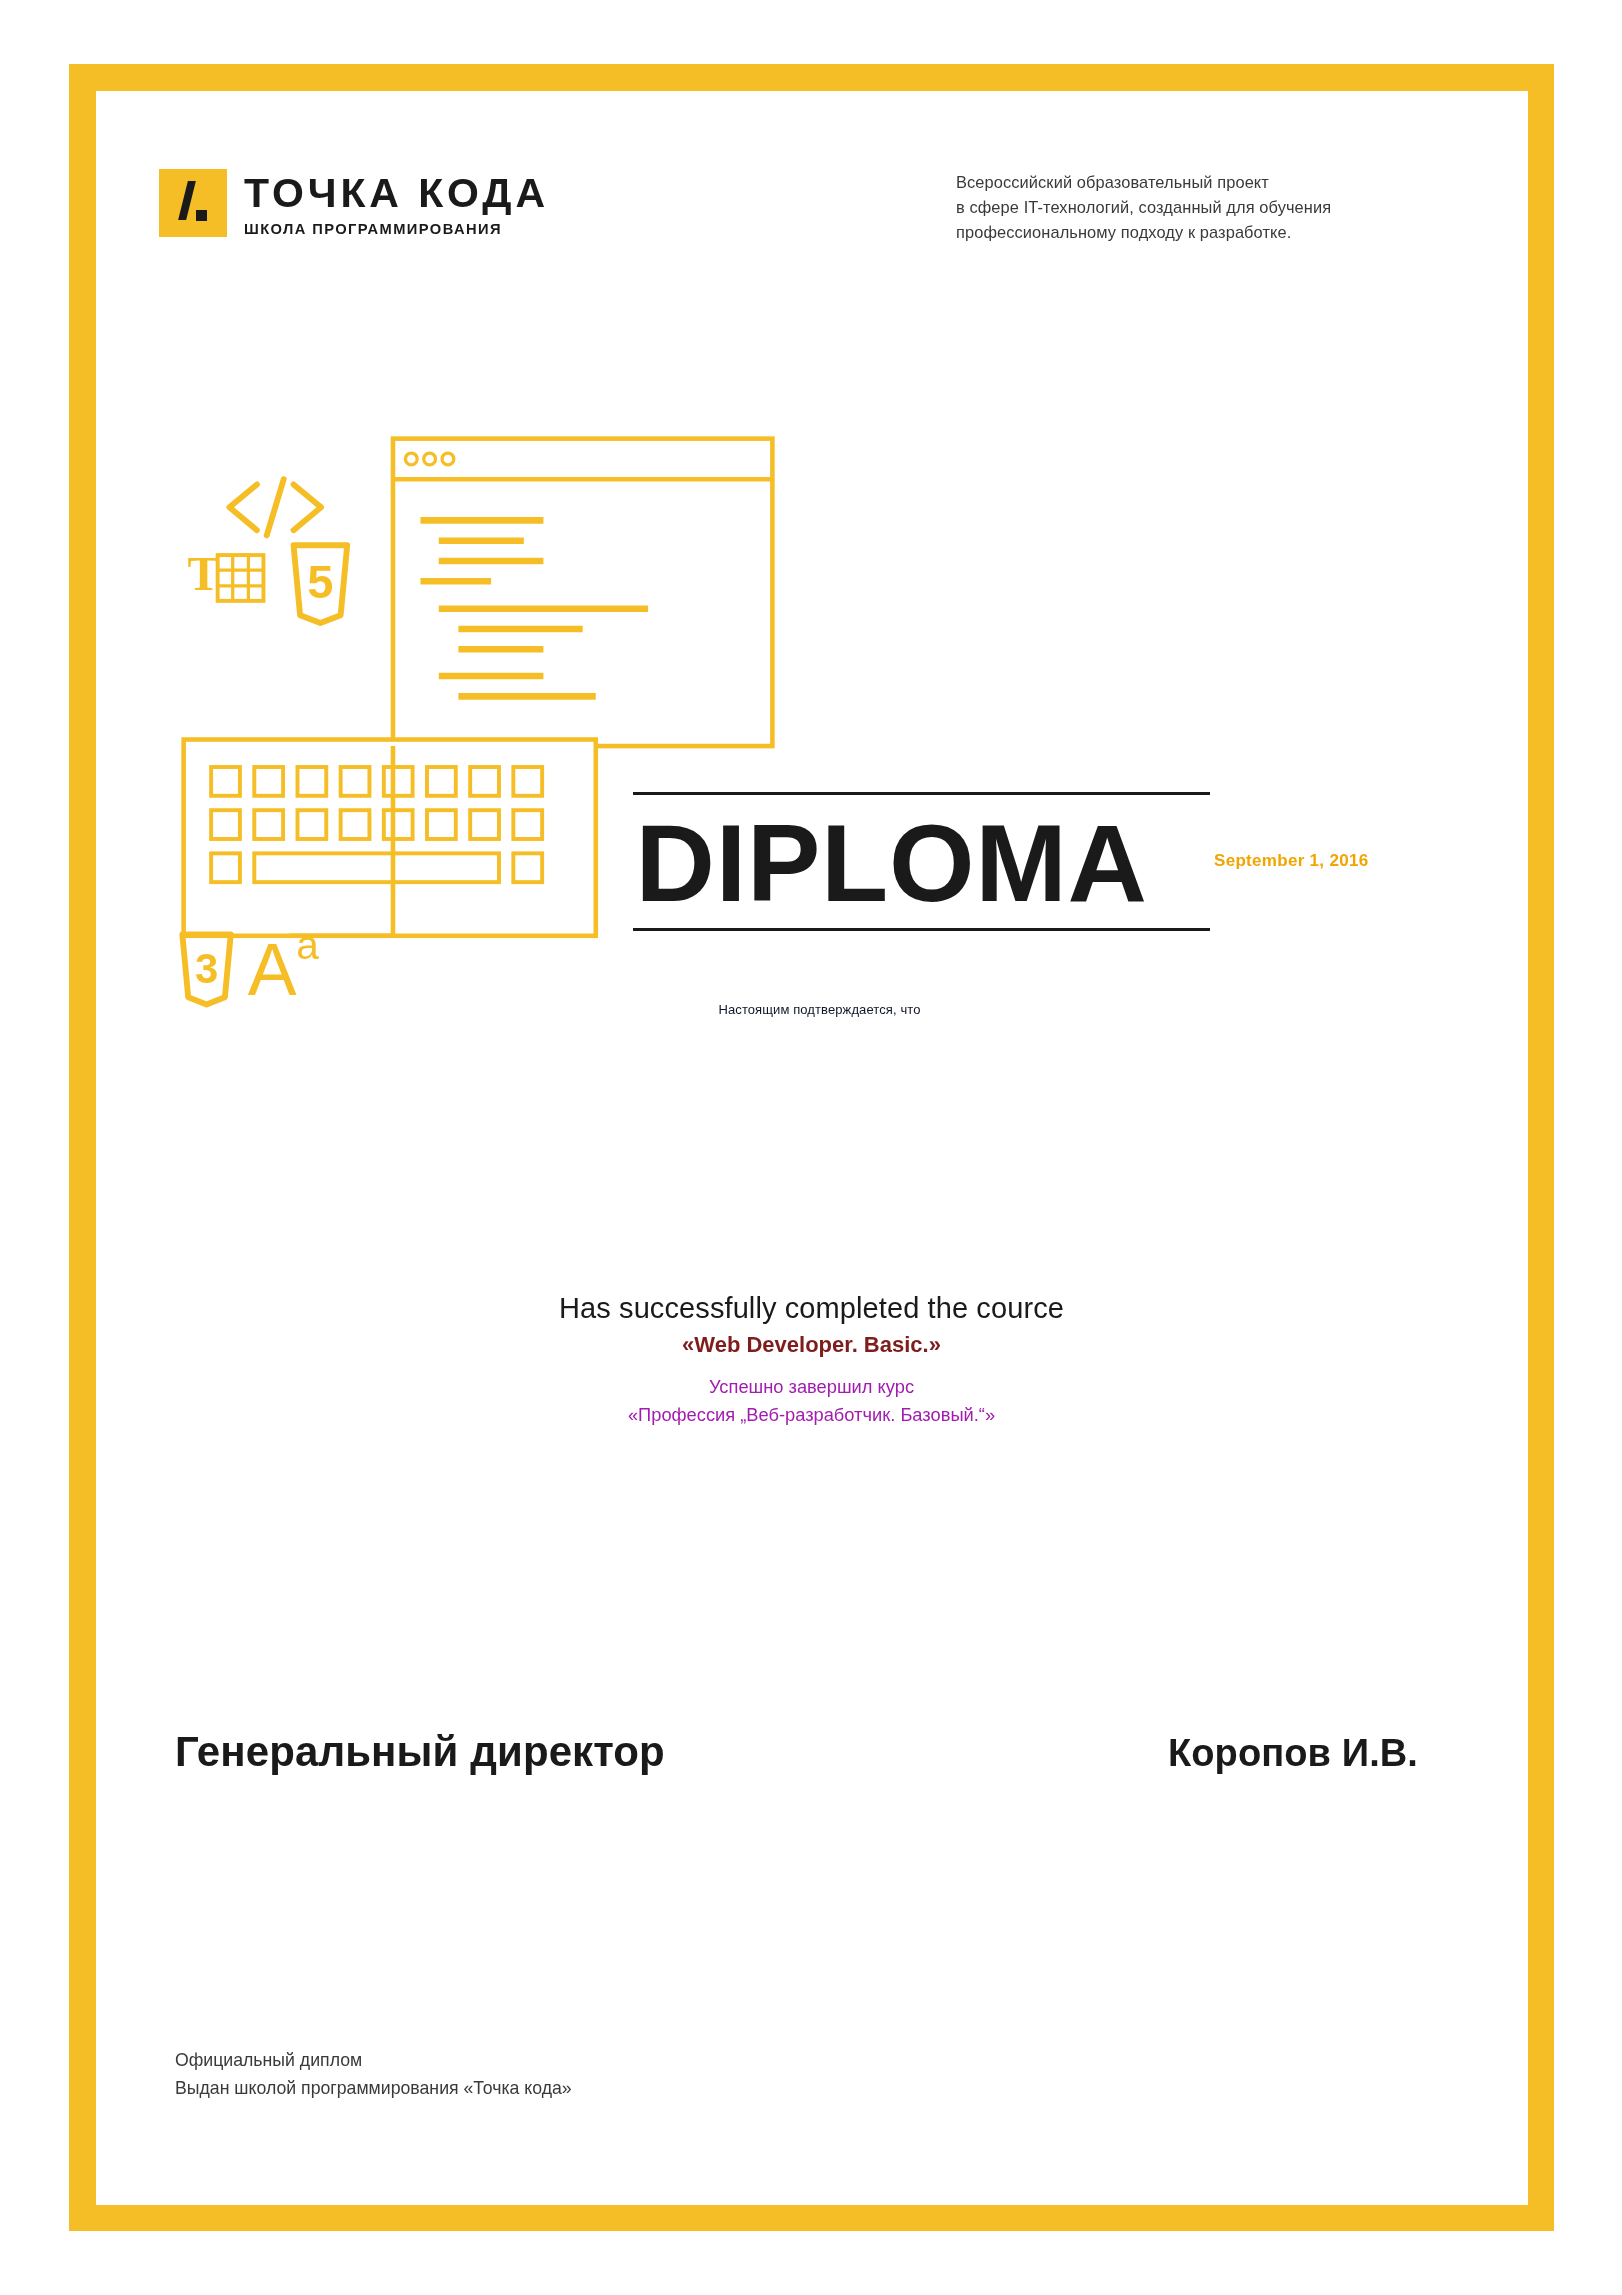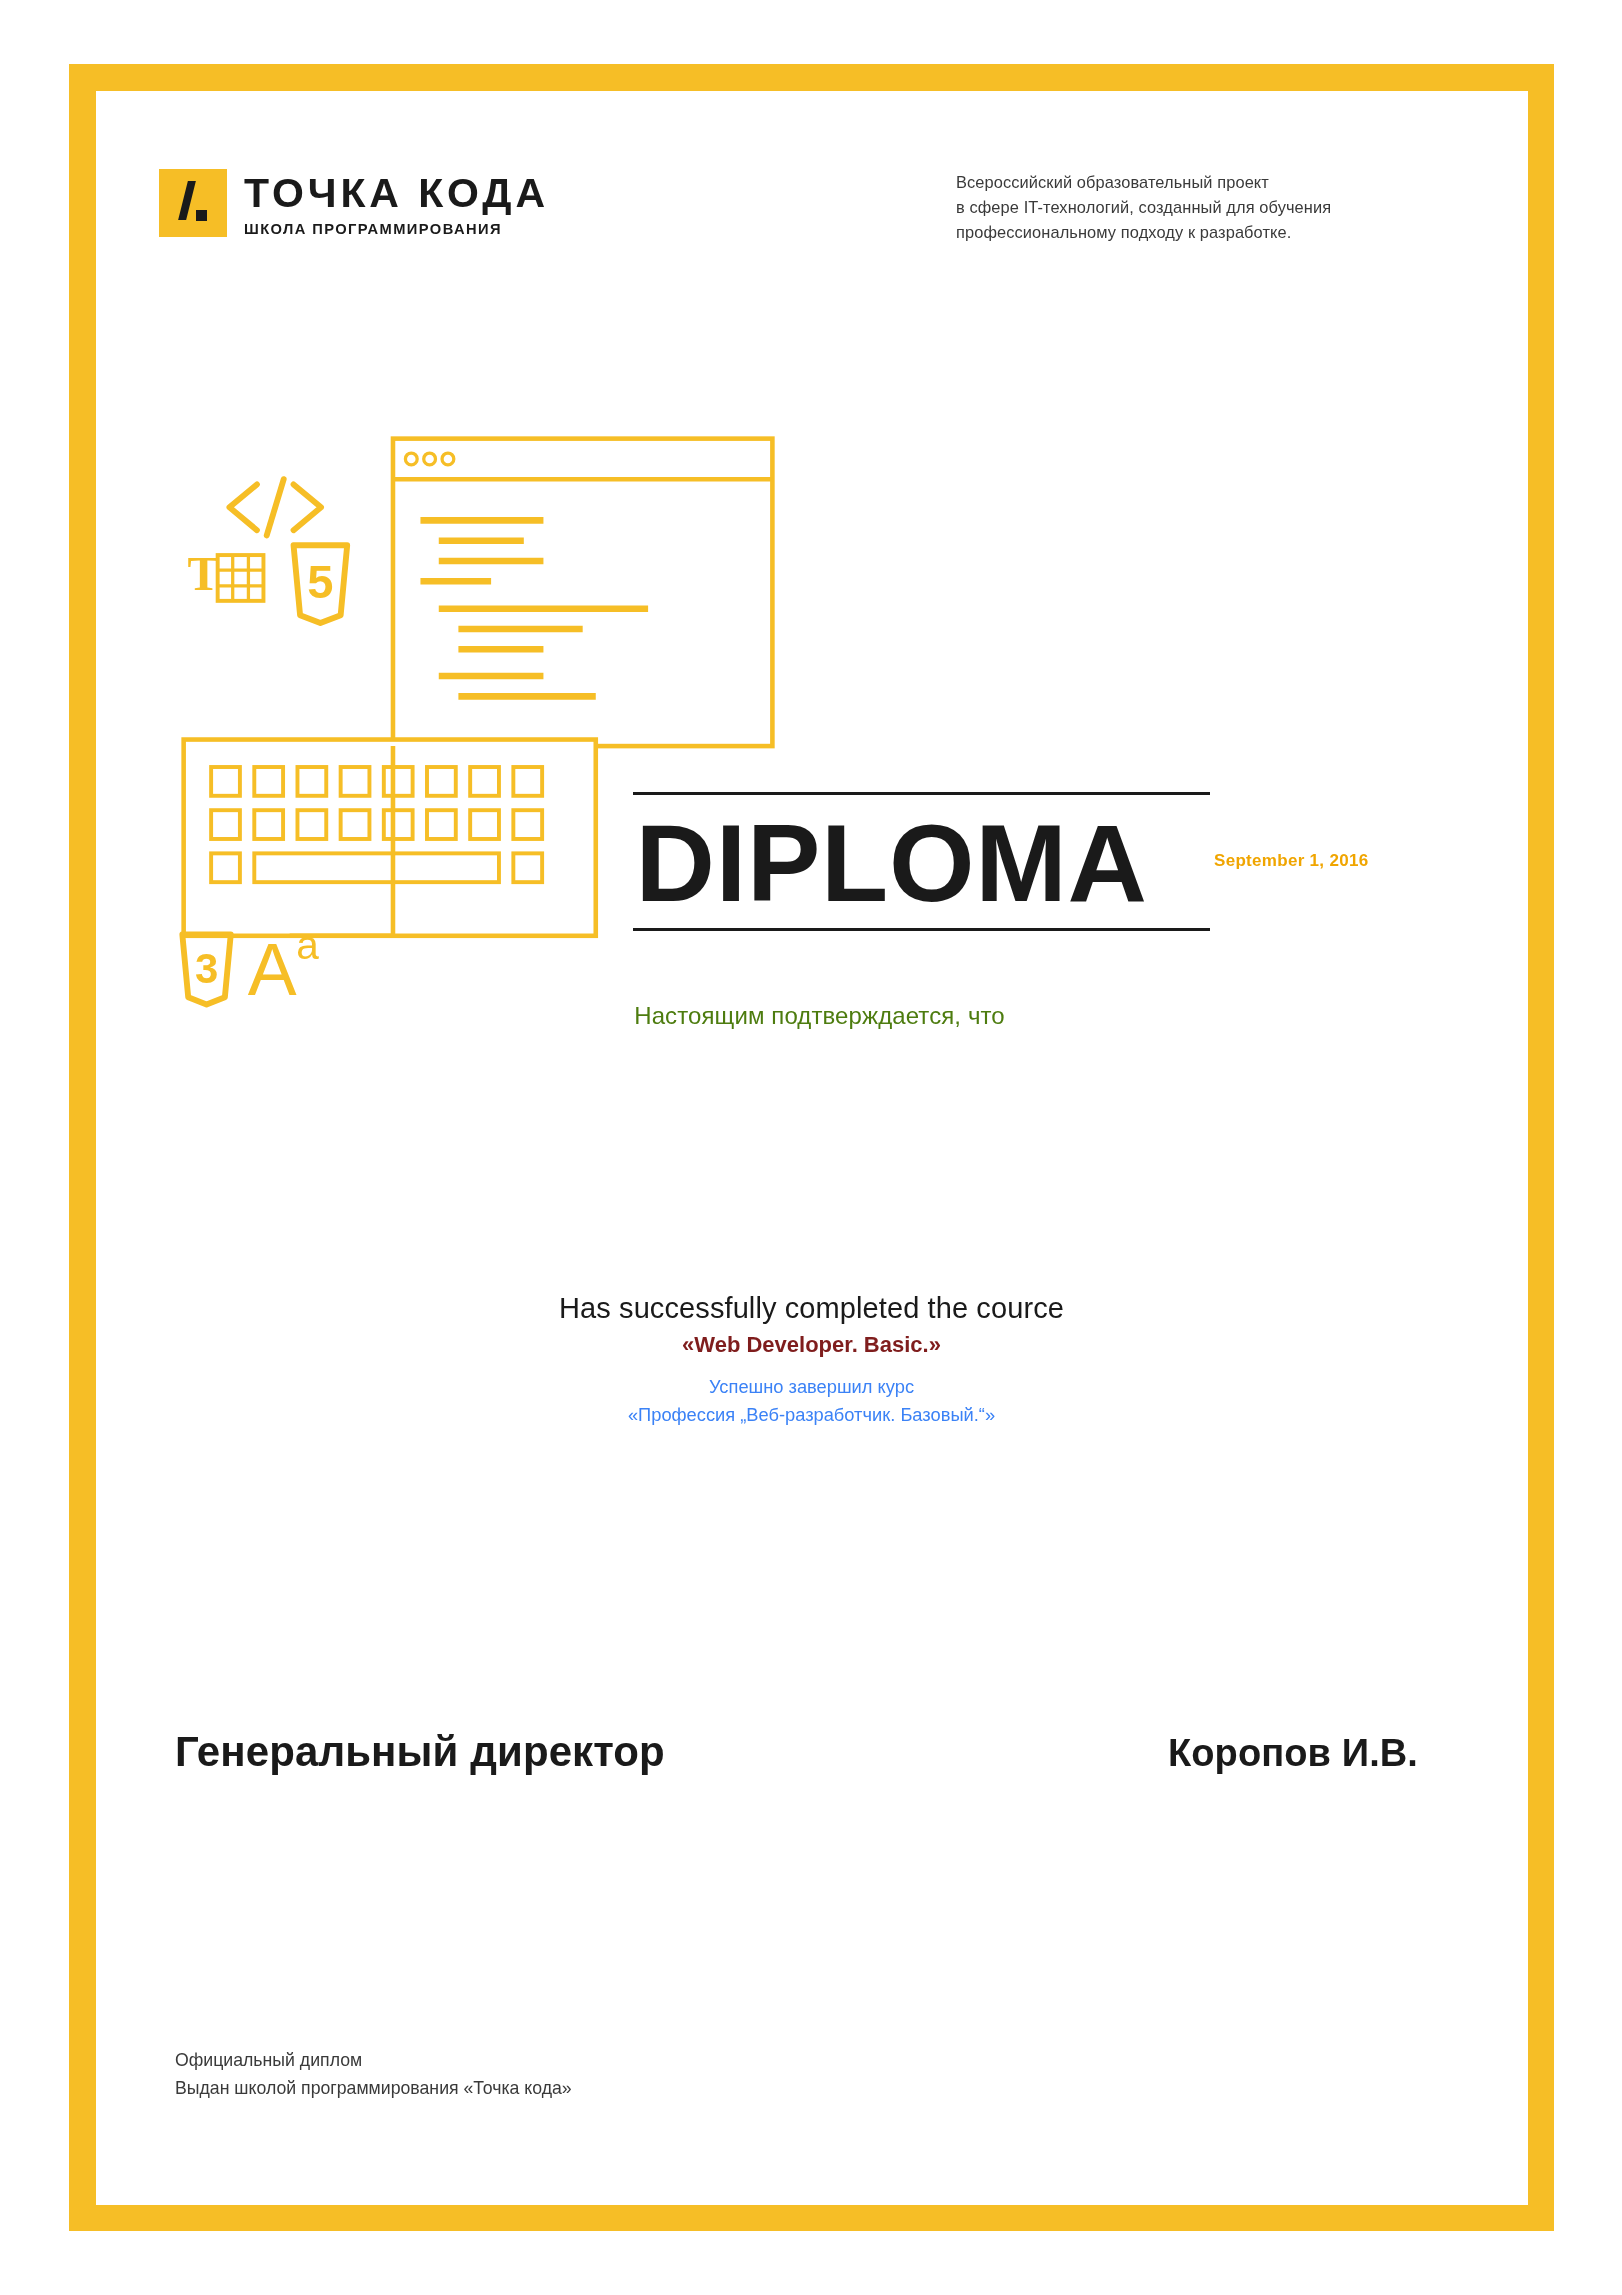--- a/index.html
+++ b/index.html
@@ -164,22 +164,22 @@
     width: 1623px;
     text-align: center;
   }
   .certify-en {
     font-size: 30px;
     color: #1A1A1A;
     letter-spacing: 0.1px;
   }
   .certify-ru {
     margin-top: 6.5px;
-    font-size: 24px;
-    color: #4d7c0f;
+    font-size: 13px;
+    color: #0f172a;
     letter-spacing: 0.1px;
     padding-left: 16px;
   }
 
   .recipient {
     position: absolute;
     left: 0;
     top: 1126px;
     width: 1623px;
     text-align: center;
@@ -203,21 +203,21 @@
   }
   .course-en-name {
     margin-top: 6.5px;
     font-size: 22px;
     font-weight: bold;
     color: #7f1d1d;
   }
   .course-ru {
     margin-top: 15.7px;
     font-size: 18.3px;
-    color: #3b82f6;
+    color: #a21caf;
     line-height: 1.5;
   }
 
   
   .sig-row {
     position: absolute;
     left: 175px;
     top: 1728px;
     width: 1243px;
     display: flex;

